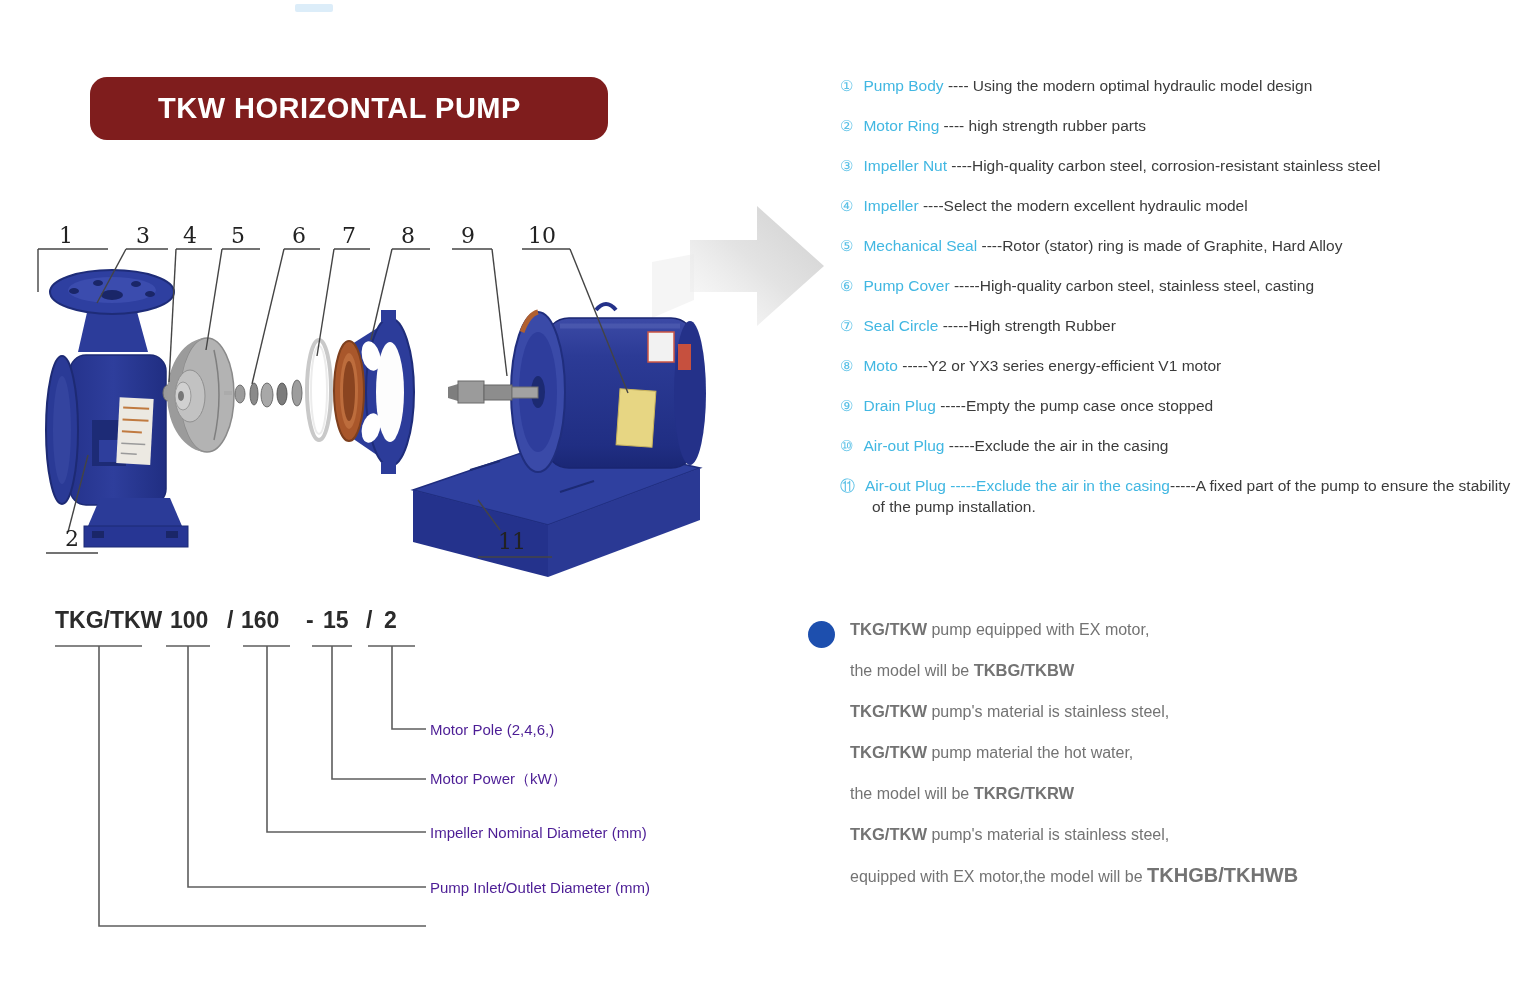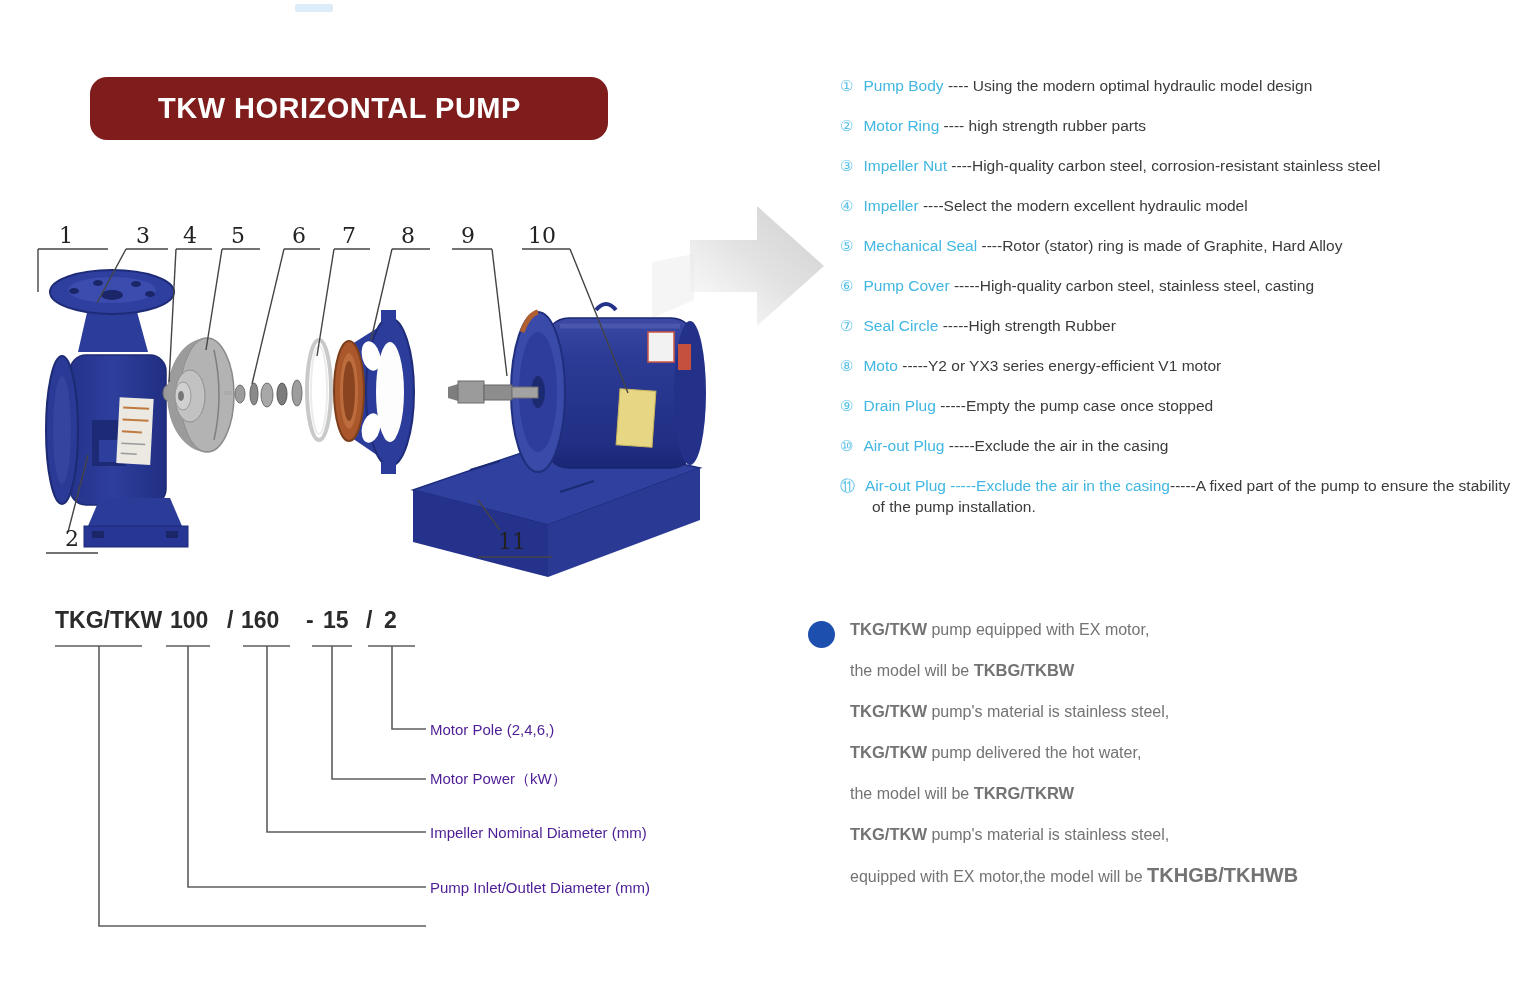--- a/index.html
+++ b/index.html
@@ -267,19 +267,19 @@
   <div class="model-label" style="top:721px;">Motor Pole (2,4,6,)</div>
   <div class="model-label" style="top:770px;">Motor Power（kW）</div>
   <div class="model-label" style="top:824px;">Impeller Nominal Diameter (mm)</div>
   <div class="model-label" style="top:879px;">Pump Inlet/Outlet Diameter (mm)</div>
 
   <div class="note-bullet" id="note-bullet" style="background: rgb(29, 79, 174);"></div>
   <div class="notes" id="notes">
       <div class="note-line"><span class="np-model">TKG/TKW</span><span class="np-plain"> pump equipped with EX motor,</span></div>
       <div class="note-line"><span class="np-plain">the model will be </span><span class="np-model">TKBG/TKBW</span></div>
       <div class="note-line"><span class="np-model">TKG/TKW</span><span class="np-plain"> pump's material is stainless steel,</span></div>
-      <div class="note-line"><span class="np-model">TKG/TKW</span><span class="np-plain"> pump delivered the hot water,</span></div>
+      <div class="note-line"><span class="np-model">TKG/TKW</span><span class="np-plain"> pump material the hot water,</span></div>
       <div class="note-line"><span class="np-plain">the model will be </span><span class="np-model">TKRG/TKRW</span></div>
       <div class="note-line"><span class="np-model">TKG/TKW</span><span class="np-plain"> pump's material is stainless steel,</span></div>
       <div class="note-line"><span class="np-plain">equipped with EX motor,the model will be </span><span class="np-model-lg">TKHGB/TKHWB</span></div>
     </div>
 
 </div>
 
 </body></html>

